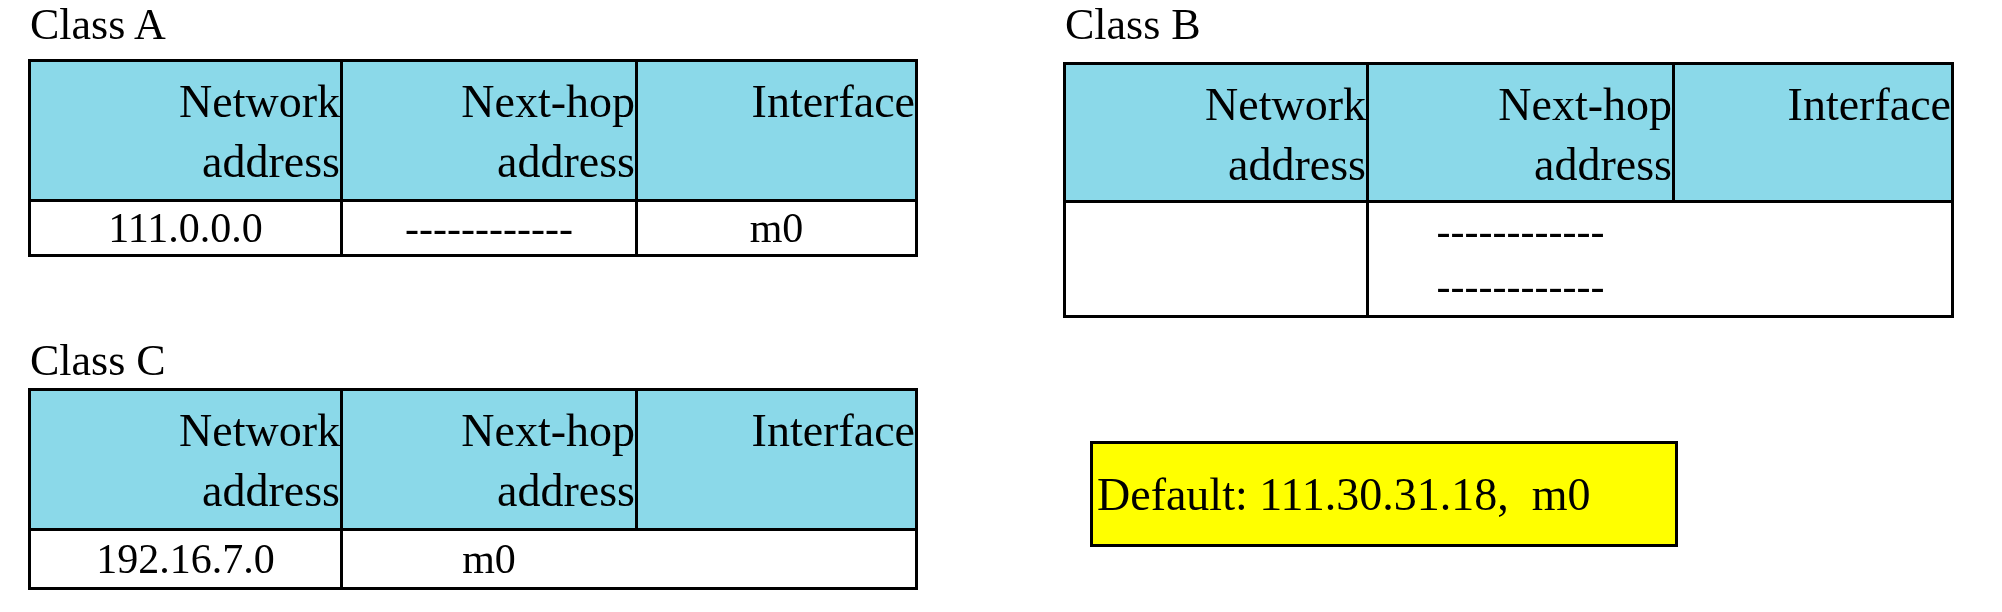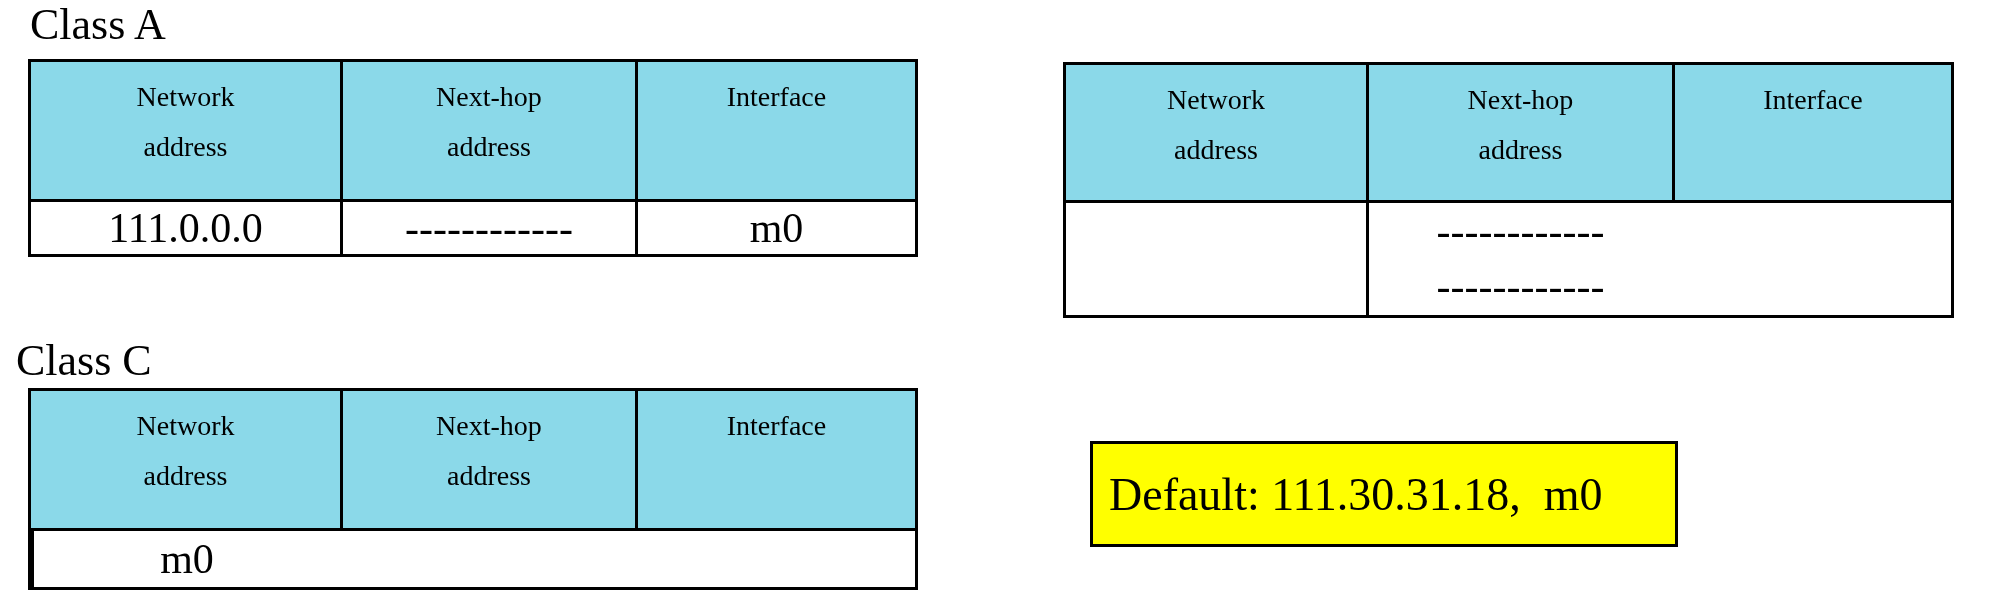--- a/index.html
+++ b/index.html
@@ -27,24 +27,24 @@
     position: absolute;
     display: grid;
     border: 3px solid var(--border, #000000);
     background: #ffffff;
     box-sizing: border-box;
   }
   .hc {
     background: var(--header-bg, #8BD9E9);
     border-bottom: 3px solid var(--border, #000000);
     border-left: 3px solid var(--border, #000000);
-    text-align: center;
+    text-align: right;
     white-space: pre-line;
-    font-size: 28px;
-    line-height: 50px;
+    font-size: 46px;
+    line-height: 60px;
     padding-top: 10px;
     box-sizing: border-box;
   }
   .bc {
     border-left: 3px solid var(--border, #000000);
     display: flex;
     flex-direction: column;
     align-items: center;
     justify-content: center;
     text-align: left;
@@ -60,21 +60,21 @@
     width: 588px;
     height: 106px;
     background: var(--default-bg, #FFFF00);
     border: 3px solid var(--border, #000000);
     box-sizing: border-box;
     display: flex;
     align-items: center;
   }
   .defbox .lbl {
     font-size: 46px;
-    padding-left: 16px;
+    padding-left: 4px;
     white-space: pre;
   }
 </style>
 </head>
 <body>
 
 <div class="canvas">
 
   <div class="tbl-title" style="left:30px; top:2px;">Class A</div>
   <div class="tbl" style="left:28px; top:59px; width:890px; grid-template-columns:309fr 295fr 280fr; grid-template-rows:140px 52px;">
@@ -87,41 +87,45 @@
         <span>111.0.0.0</span>
       </div>
     <div class="bc">
         <span>------------</span>
       </div>
     <div class="bc">
         <span>m0</span>
       </div>
   </div>
 
+  <div class="tbl-title" style="left:1065px; top:2px;">Class B</div>
   <div class="tbl" style="left:1063px; top:62px; width:891px; grid-template-columns:300fr 306fr 279fr; grid-template-rows:138px 112px;">
     <div class="hc c0">Network
 address</div>
     <div class="hc">Next-hop
 address</div>
     <div class="hc">Interface</div>
     <div class="bc c0">
     </div>
     <div class="bc">
       <span>------------</span>
       <span>------------</span>
     </div>
   </div>
 
-  <div class="tbl-title" style="left:16px; top:338px;font-family:Liberation Serif, serif;">Class C</div>
+  <div class="tbl-title" style="left:30px; top:338px;font-family:Liberation Serif, serif;">Class C</div>
   <div class="tbl" style="left:28px; top:388px; width:890px; grid-template-columns:309fr 295fr 280fr; grid-template-rows:140px 56px;">
     <div class="hc c0">Network
 address</div>
     <div class="hc">Next-hop
 address</div>
     <div class="hc">Interface</div>
+    <div class="bc c0">
+        <span>192.16.7.0</span>
+      </div>
     <div class="bc">
         <span>m0</span>
       </div>
   </div>
 
   <div class="defbox">
     <span class="lbl">Default: 111.30.31.18,  m0</span>
   </div>
 
 </div>

